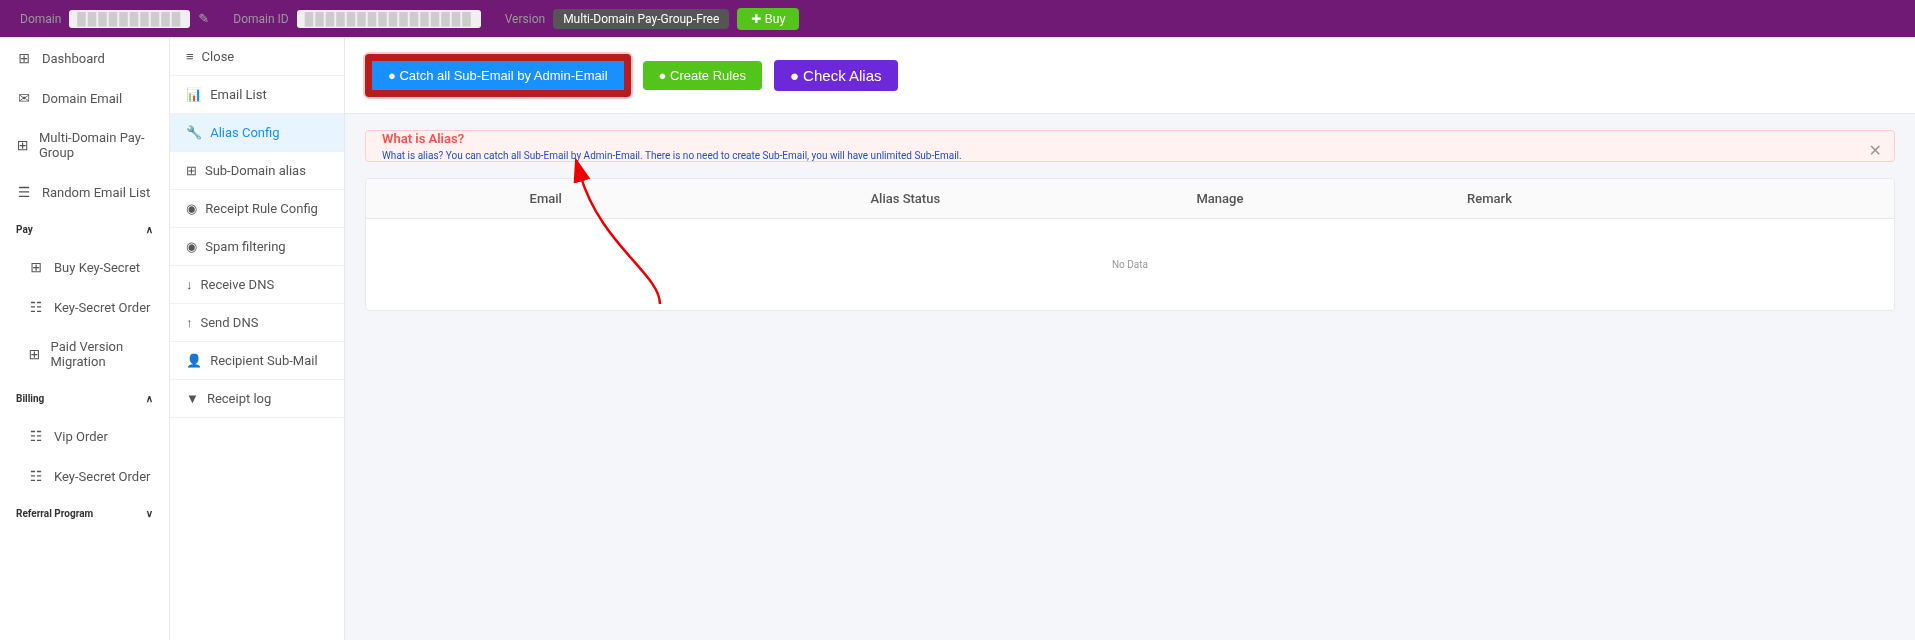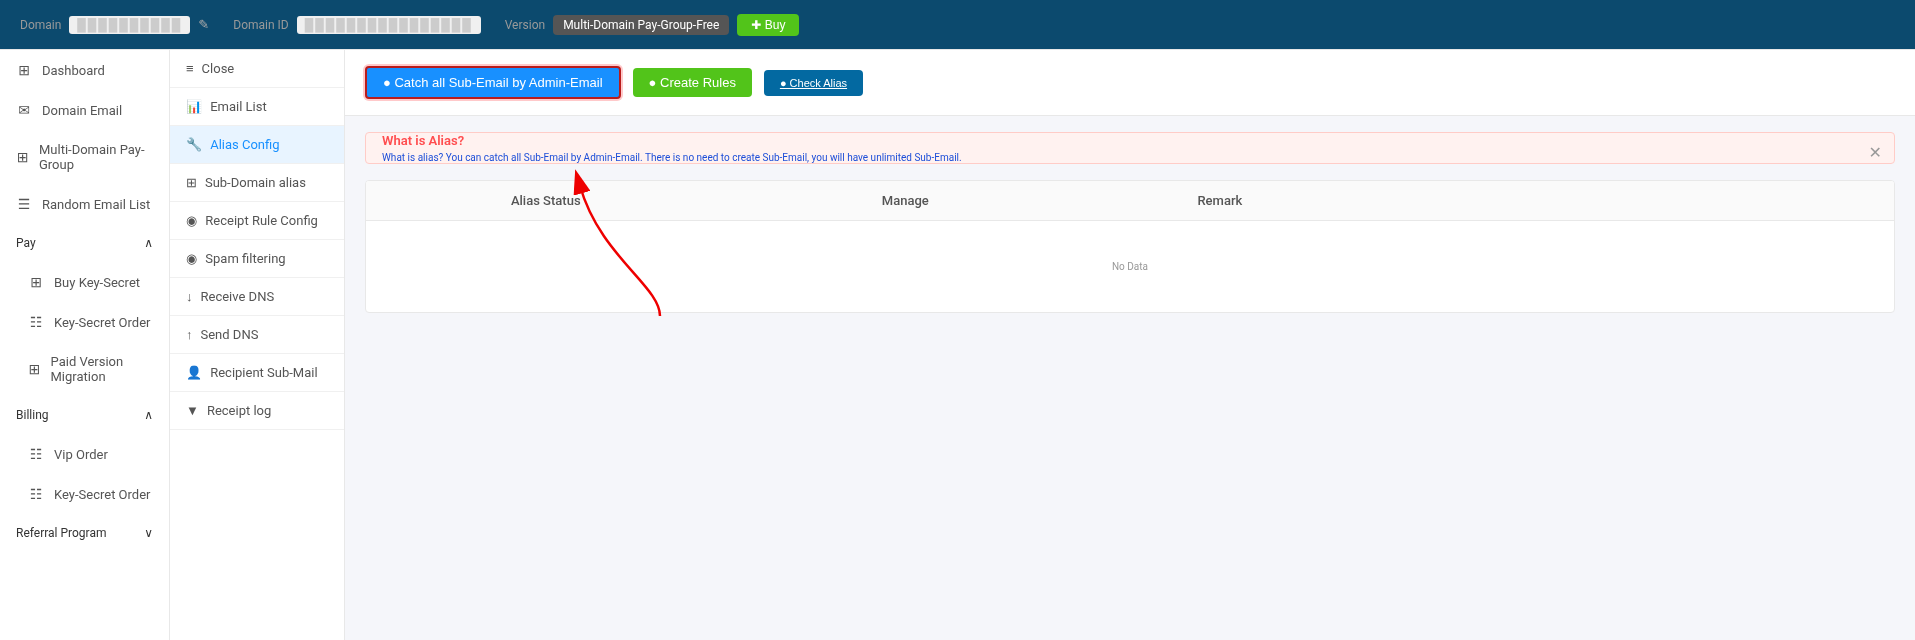--- a/index.html
+++ b/index.html
@@ -1,21 +1,21 @@
 <!DOCTYPE html>
 <html><head>
   <meta charset="utf-8">
   <style>
     * { box-sizing: border-box; margin: 0; padding: 0; }
     body { font-family: -apple-system, BlinkMacSystemFont, 'Segoe UI', Roboto, sans-serif; font-size: 13px; color: #333; background: #f5f6fa; display: flex; flex-direction: column; height: 640px; overflow: hidden; }
 
     
     .top-header {
-      height: 50px;
-      background: #0c4a6e;
+      height: 38px;
+      background: #701a75;
       border-bottom: 1px solid #e8e8e8;
       display: flex;
       align-items: center;
       padding: 0 20px;
       gap: 24px;
       flex-shrink: 0;
     }
     .top-header-item {
       display: flex;
       align-items: center;
@@ -79,22 +79,22 @@
       transition: background 0.2s;
     }
     .sidebar-item .icon { font-size: 14px; width: 16px; text-align: center; }
     .sidebar-section {
       display: flex;
       align-items: center;
       justify-content: space-between;
       padding: 12px 16px;
       cursor: pointer;
       color: #333;
-      font-size: 12px;
-      font-weight: 400;
+      font-size: 10px;
+      font-weight: 700;
     }
 
     
     .content-area {
       flex: 1;
       display: flex;
       overflow: hidden;
     }
 
     
@@ -131,21 +131,21 @@
       background: #fff;
       padding: 16px 20px;
       display: flex;
       align-items: center;
       gap: 12px;
       border-bottom: 1px solid #e8e8e8;
     }
     .btn-blue {
       background: #1890ff;
       color: #fff;
-      border: 2px solid #b91c1c;
+      border: 7px solid #b91c1c;
       padding: 7px 16px;
       border-radius: 4px;
       cursor: pointer;
       font-size: 13px;
       display: flex;
       align-items: center;
       gap: 6px;
       box-shadow: 0 0 0 2px rgba(255,77,79,0.3);
     }
     .btn-green {
@@ -154,31 +154,30 @@
       border: none;
       padding: 7px 16px;
       border-radius: 4px;
       cursor: pointer;
       font-size: 13px;
       display: flex;
       align-items: center;
       gap: 6px;
     }
     .btn-yellow {
-      background: #0369a1;
+      background: #6d28d9;
       color: #fff;
       border: none;
       padding: 7px 16px;
       border-radius: 4px;
       cursor: pointer;
-      font-size: 11px;
+      font-size: 15px;
       display: flex;
       align-items: center;
       gap: 6px;
-      text-decoration: underline;
     }
 
     
     .info-box {
       background: #fff2f0;
       border: 1px solid #ffccc7;
       margin: 16px 20px;
       padding: 0 16px;
       border-radius: 4px;
       position: relative;
@@ -367,20 +366,21 @@
       </svg>
 
       <div class="info-box">
         <div class="title">What is Alias?</div>
         <div class="desc">What is alias? You can catch all Sub-Email by Admin-Email. There is no need to create Sub-Email, you will have unlimited Sub-Email.</div>
         <span class="close-x">✕</span>
       </div>
 
       <div class="data-table">
         <div class="table-header">
+          <div class="table-header-cell">Email</div>
           <div class="table-header-cell">Alias Status</div>
           <div class="table-header-cell">Manage</div>
           <div class="table-header-cell">Remark</div>
         </div>
         <div class="table-empty">No Data</div>
       </div>
 
     </div>
   </div>
 </div>

